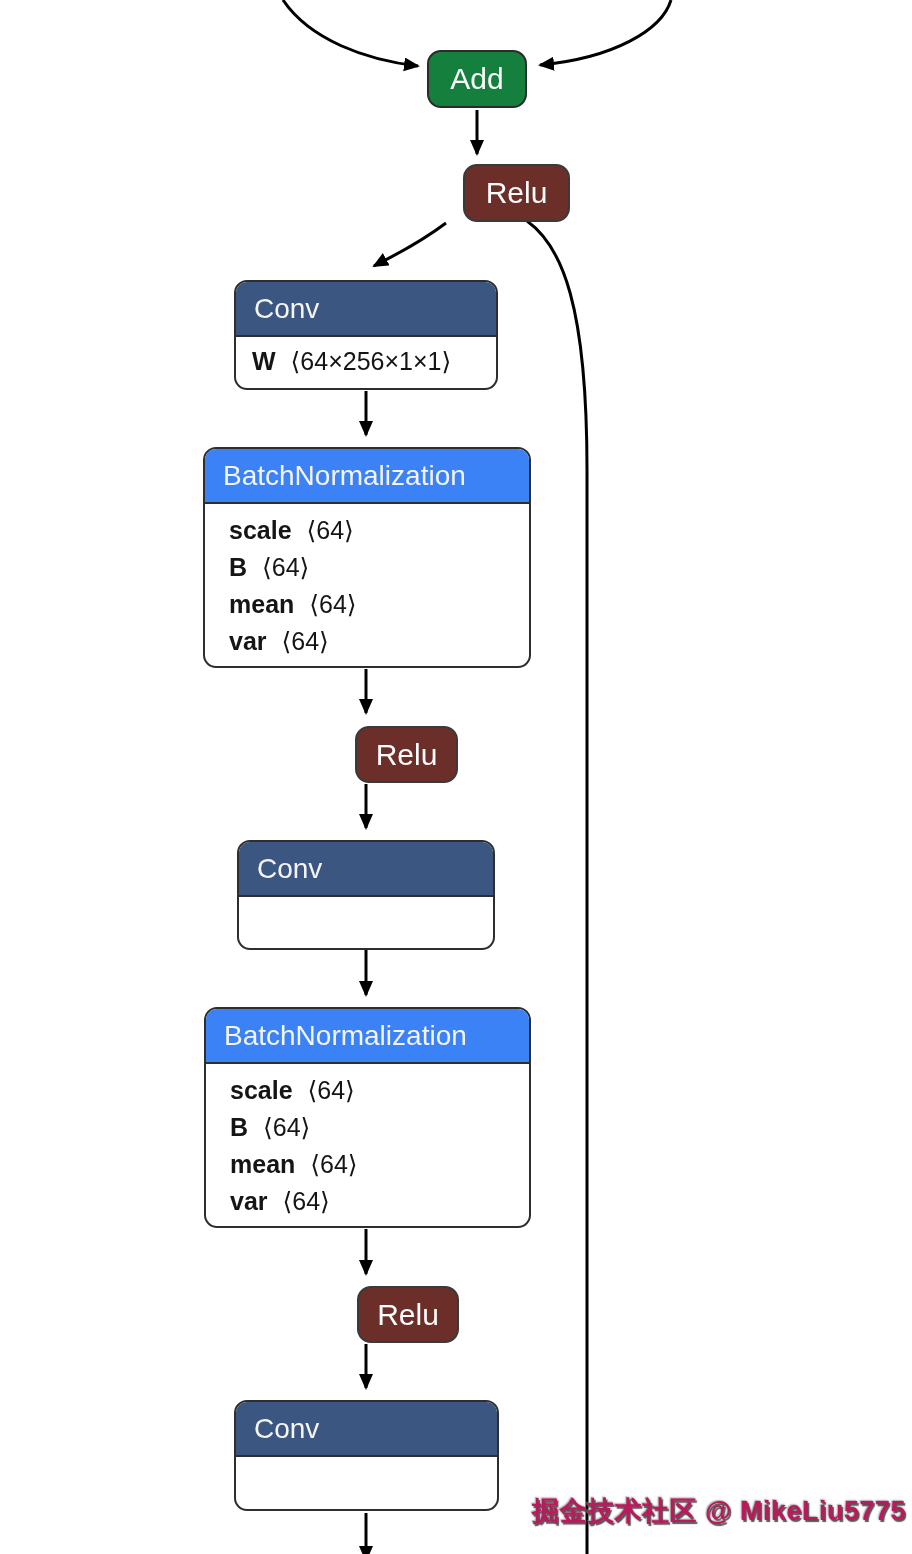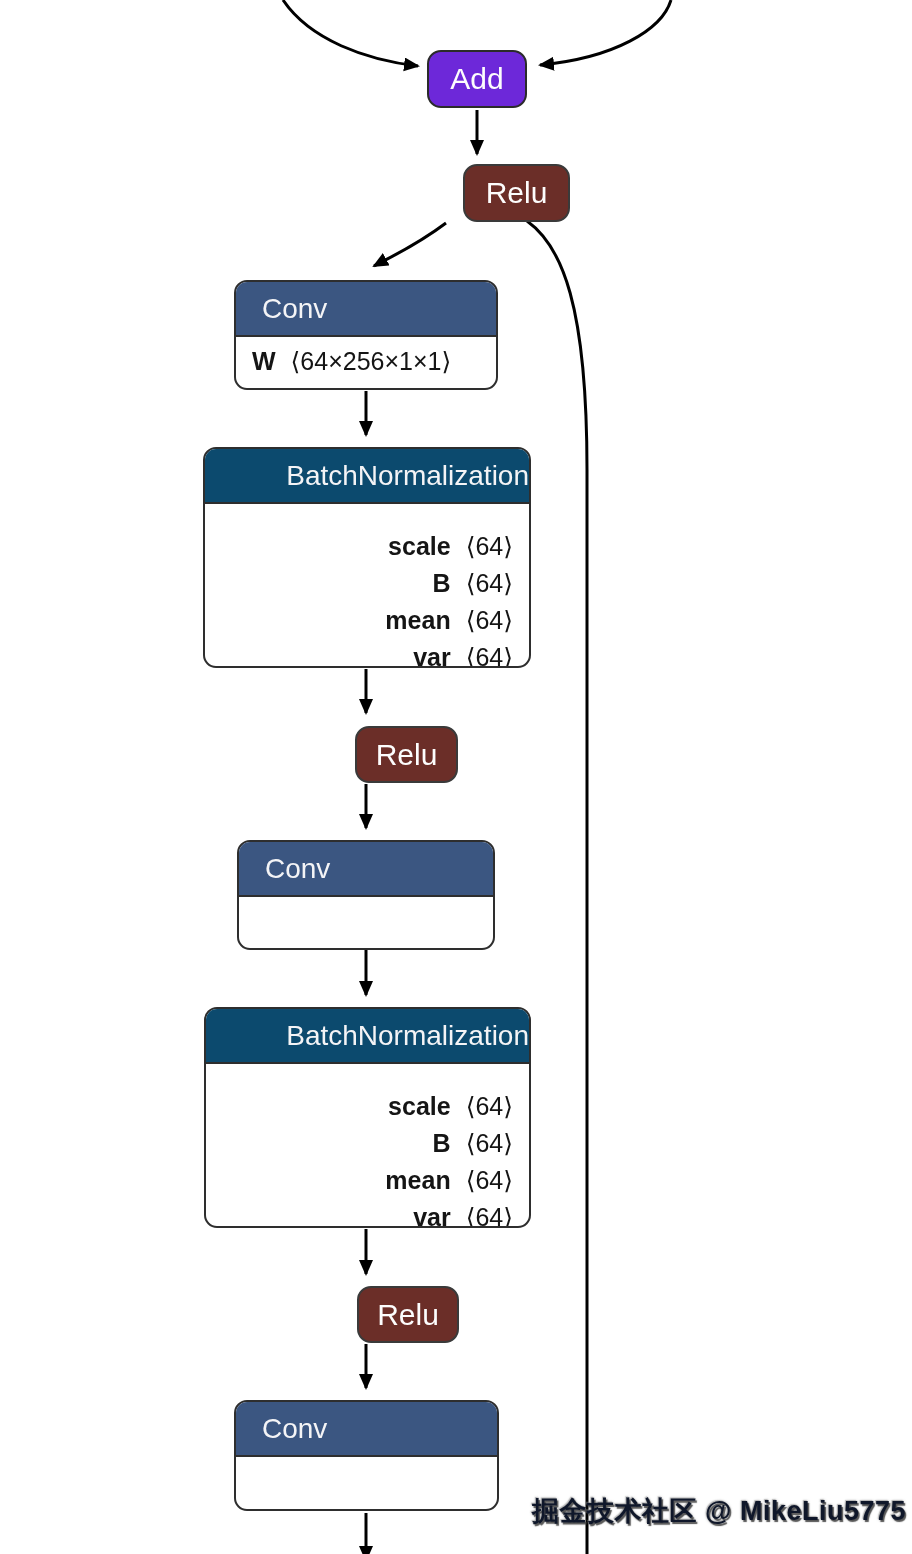--- a/index.html
+++ b/index.html
@@ -12,46 +12,46 @@
   .edge{stroke:#000;stroke-width:3;fill:none;}
 
   
   .pill{
     position:absolute;box-sizing:border-box;
     display:flex;align-items:center;justify-content:center;
     color:#fdfdfd;font-size:30px;
     border:2.5px solid #383838;border-radius:14px;
     cursor:pointer;
   }
-  .pill.add{background:#6d28d9;border-color:#2b2b2b;}
+  .pill.add{background:#15803d;border-color:#2b2b2b;}
   .pill.relu{background:#6b2e28;border-color:#3a3a3a;margin-left:40px;}
 
   
   .block{
     position:absolute;box-sizing:border-box;background:#ffffff;
     border:2.5px solid #2e2e2e;border-radius:13px;overflow:hidden;
     cursor:pointer;
   }
   .block .hdr{
     height:55px;display:flex;align-items:center;
-    padding-left:26px;color:#f4f4f6;font-size:28px;
+    padding-left:18px;color:#f4f4f6;font-size:28px;
     border-bottom:2.5px solid #2e2e2e;box-sizing:border-box;
   }
   .block.conv .hdr{background:#3b5681;}
-  .block.bn   .hdr{background:#0c4a6e;justify-content:flex-end;}
-  .block .bdy{padding:4px 16px;color:#151515;font-size:25px;text-align:right;}
+  .block.bn   .hdr{background:#3b82f6;}
+  .block .bdy{padding:4px 16px;color:#151515;font-size:25px;}
   .block.conv .bdy{display:flex;align-items:center;height:49px;padding:0 16px;}
   .prow{line-height:37px;white-space:nowrap;}
   .pname{font-weight:bold;margin-right:15px;}
-  .bn .bdy{padding-top:24px;}
+  .bn .bdy{padding-top:8px;margin-left:8px;}
 
   .watermark{
     position:absolute;top:1493px;right:6px;
     font-size:27px;font-weight:bold;letter-spacing:.5px;
-    color:#0f172a;
+    color:#be185d;
     text-shadow:1.5px 1.5px 1px rgba(70,70,70,.9),
                 -1px -1px 1px rgba(140,140,140,.55),
                 0 0 3px rgba(100,100,100,.45);
     white-space:nowrap;
   }
 </style>
 </head>
 <body>
 
 <svg id="edges" width="912" height="1554" viewBox="0 0 912 1554">

